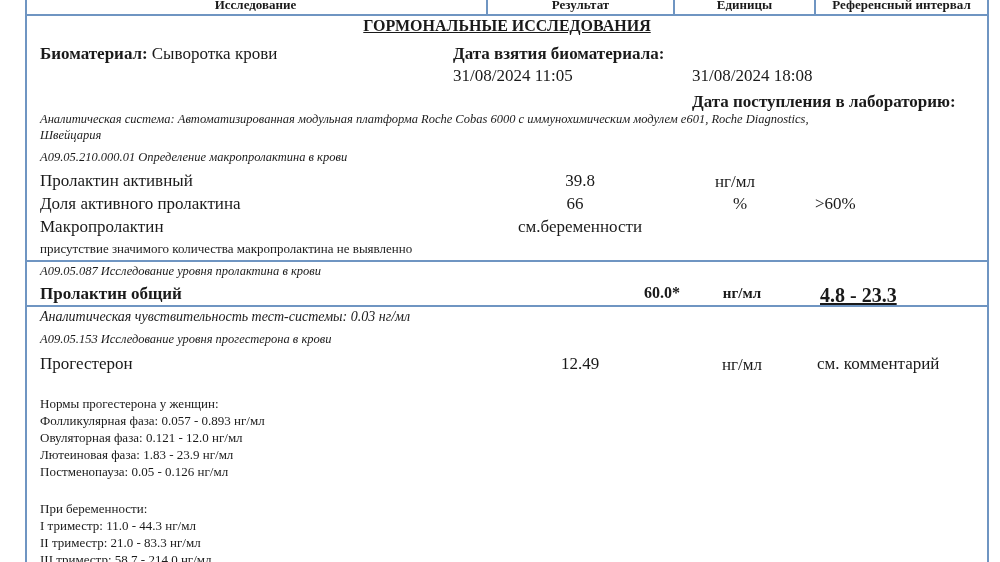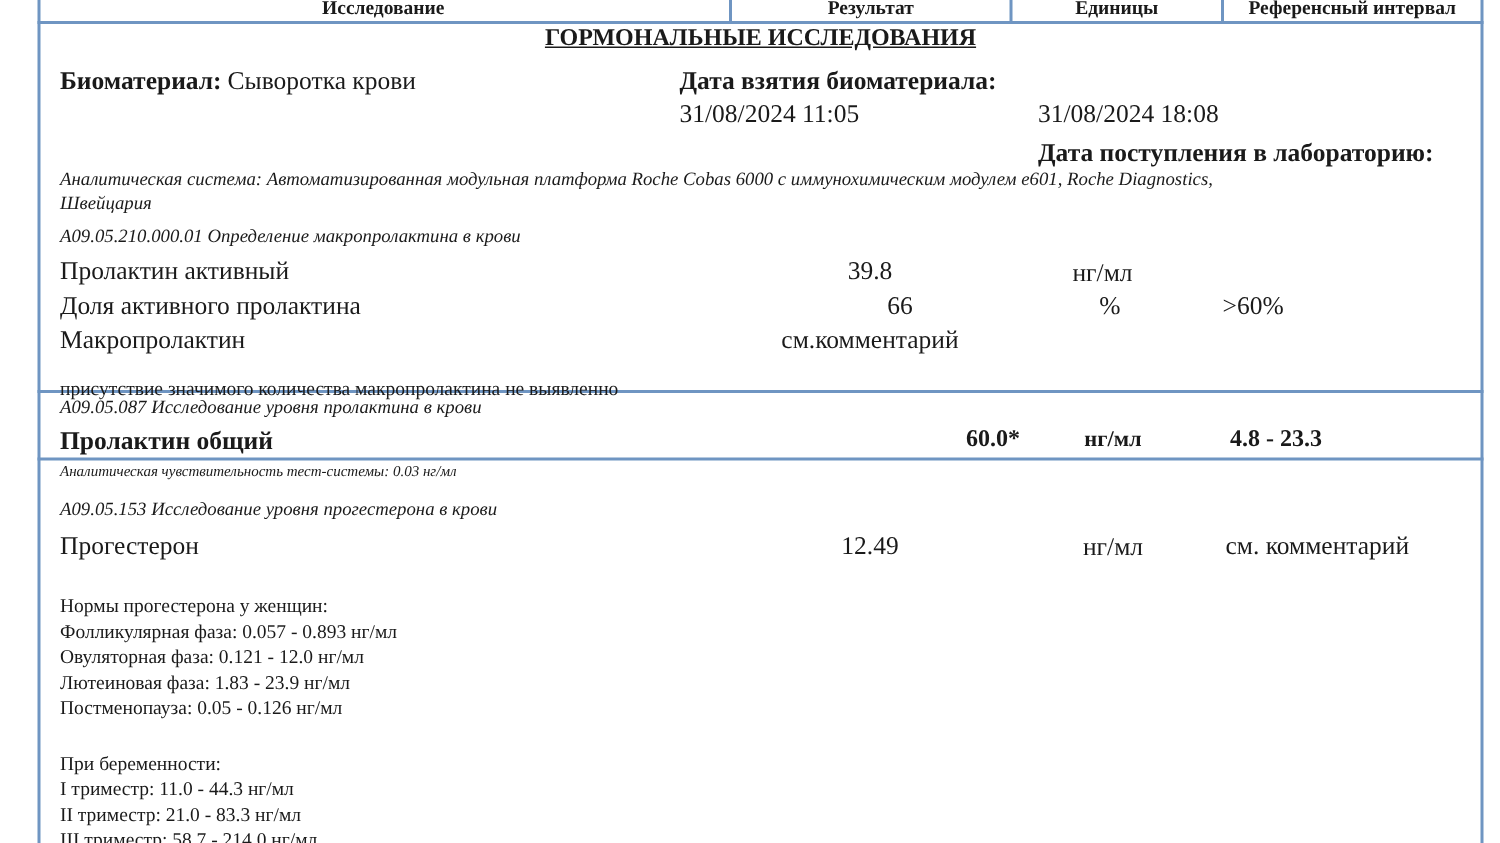--- a/index.html
+++ b/index.html
@@ -50,36 +50,36 @@
 <div class="abs ital" style="left:40px;top:112px;">Аналитическая система: Автоматизированная модульная платформа Roche Cobas 6000 с иммунохимическим модулем e601, Roche Diagnostics,</div>
 <div class="abs ital" style="left:40px;top:128px;">Швейцария</div>
 
 <div class="abs ital" style="left:40px;top:150px;">A09.05.210.000.01 Определение макропролактина в крови</div>
 
 <div class="abs name" style="left:40px;top:171px;">Пролактин активный</div>
 <div class="abs name c-res" style="left:480px;top:171px;">39.8</div>
 <div class="abs name c-unit" style="left:660px;top:172px;">нг/мл</div>
 
 <div class="abs name" style="left:40px;top:194px;">Доля активного пролактина</div>
-<div class="abs name c-res" style="left:500px;top:194px;">66</div>
+<div class="abs name c-res" style="left:475px;top:194px;">66</div>
 <div class="abs name c-unit" style="left:665px;top:194px;">%</div>
 <div class="abs name c-ref" style="left:815px;top:194px;">&gt;60%</div>
 
 <div class="abs name" style="left:40px;top:217px;">Макропролактин</div>
-<div class="abs name c-res" style="left:480px;top:217px;">см.комментарий</div>
+<div class="abs name c-res" style="left:480px;top:217px;">см.беременности</div>
 
-<div class="abs small" style="left:40px;top:251px;">присутствие значимого количества макропролактина не выявленно</div>
+<div class="abs small" style="left:40px;top:241px;">присутствие значимого количества макропролактина не выявленно</div>
 
 <div class="abs ital" style="left:40px;top:264px;">A09.05.087 Исследование уровня пролактина в крови</div>
 <div class="abs lbl-b" style="left:40px;top:284px;">Пролактин общий</div>
 <div class="abs lbl-b c-res" style="left:480px;top:284px;font-size:16px;text-align:right;">60.0*</div>
 <div class="abs lbl-b c-unit" style="left:667px;top:285px;font-size:15px;">нг/мл</div>
-<div class="abs lbl-b c-ref" style="left:820px;top:284px;font-size:16px;">4.8 - 23.3</div>
+<div class="abs lbl-b c-ref" style="left:820px;top:284px;font-size:20px;text-decoration:underline;">4.8 - 23.3</div>
 
-<div class="abs ital" style="left:40px;top:309px;font-size:10px;">Аналитическая чувствительность тест-системы: 0.03 нг/мл</div>
+<div class="abs ital" style="left:40px;top:309px;font-size:14px;">Аналитическая чувствительность тест-системы: 0.03 нг/мл</div>
 
 <div class="abs ital" style="left:40px;top:332px;">A09.05.153 Исследование уровня прогестерона в крови</div>
 <div class="abs name" style="left:40px;top:354px;">Прогестерон</div>
 <div class="abs name c-res" style="left:480px;top:354px;">12.49</div>
 <div class="abs name c-unit" style="left:667px;top:355px;">нг/мл</div>
 <div class="abs name c-ref" style="left:817px;top:354px;">см. комментарий</div>
 
 <div class="abs small" style="left:40px;top:396px;">Нормы прогестерона у женщин:</div>
 <div class="abs small" style="left:40px;top:413px;">Фолликулярная фаза: 0.057 - 0.893 нг/мл</div>
 <div class="abs small" style="left:40px;top:430px;">Овуляторная фаза: 0.121 - 12.0 нг/мл</div>

